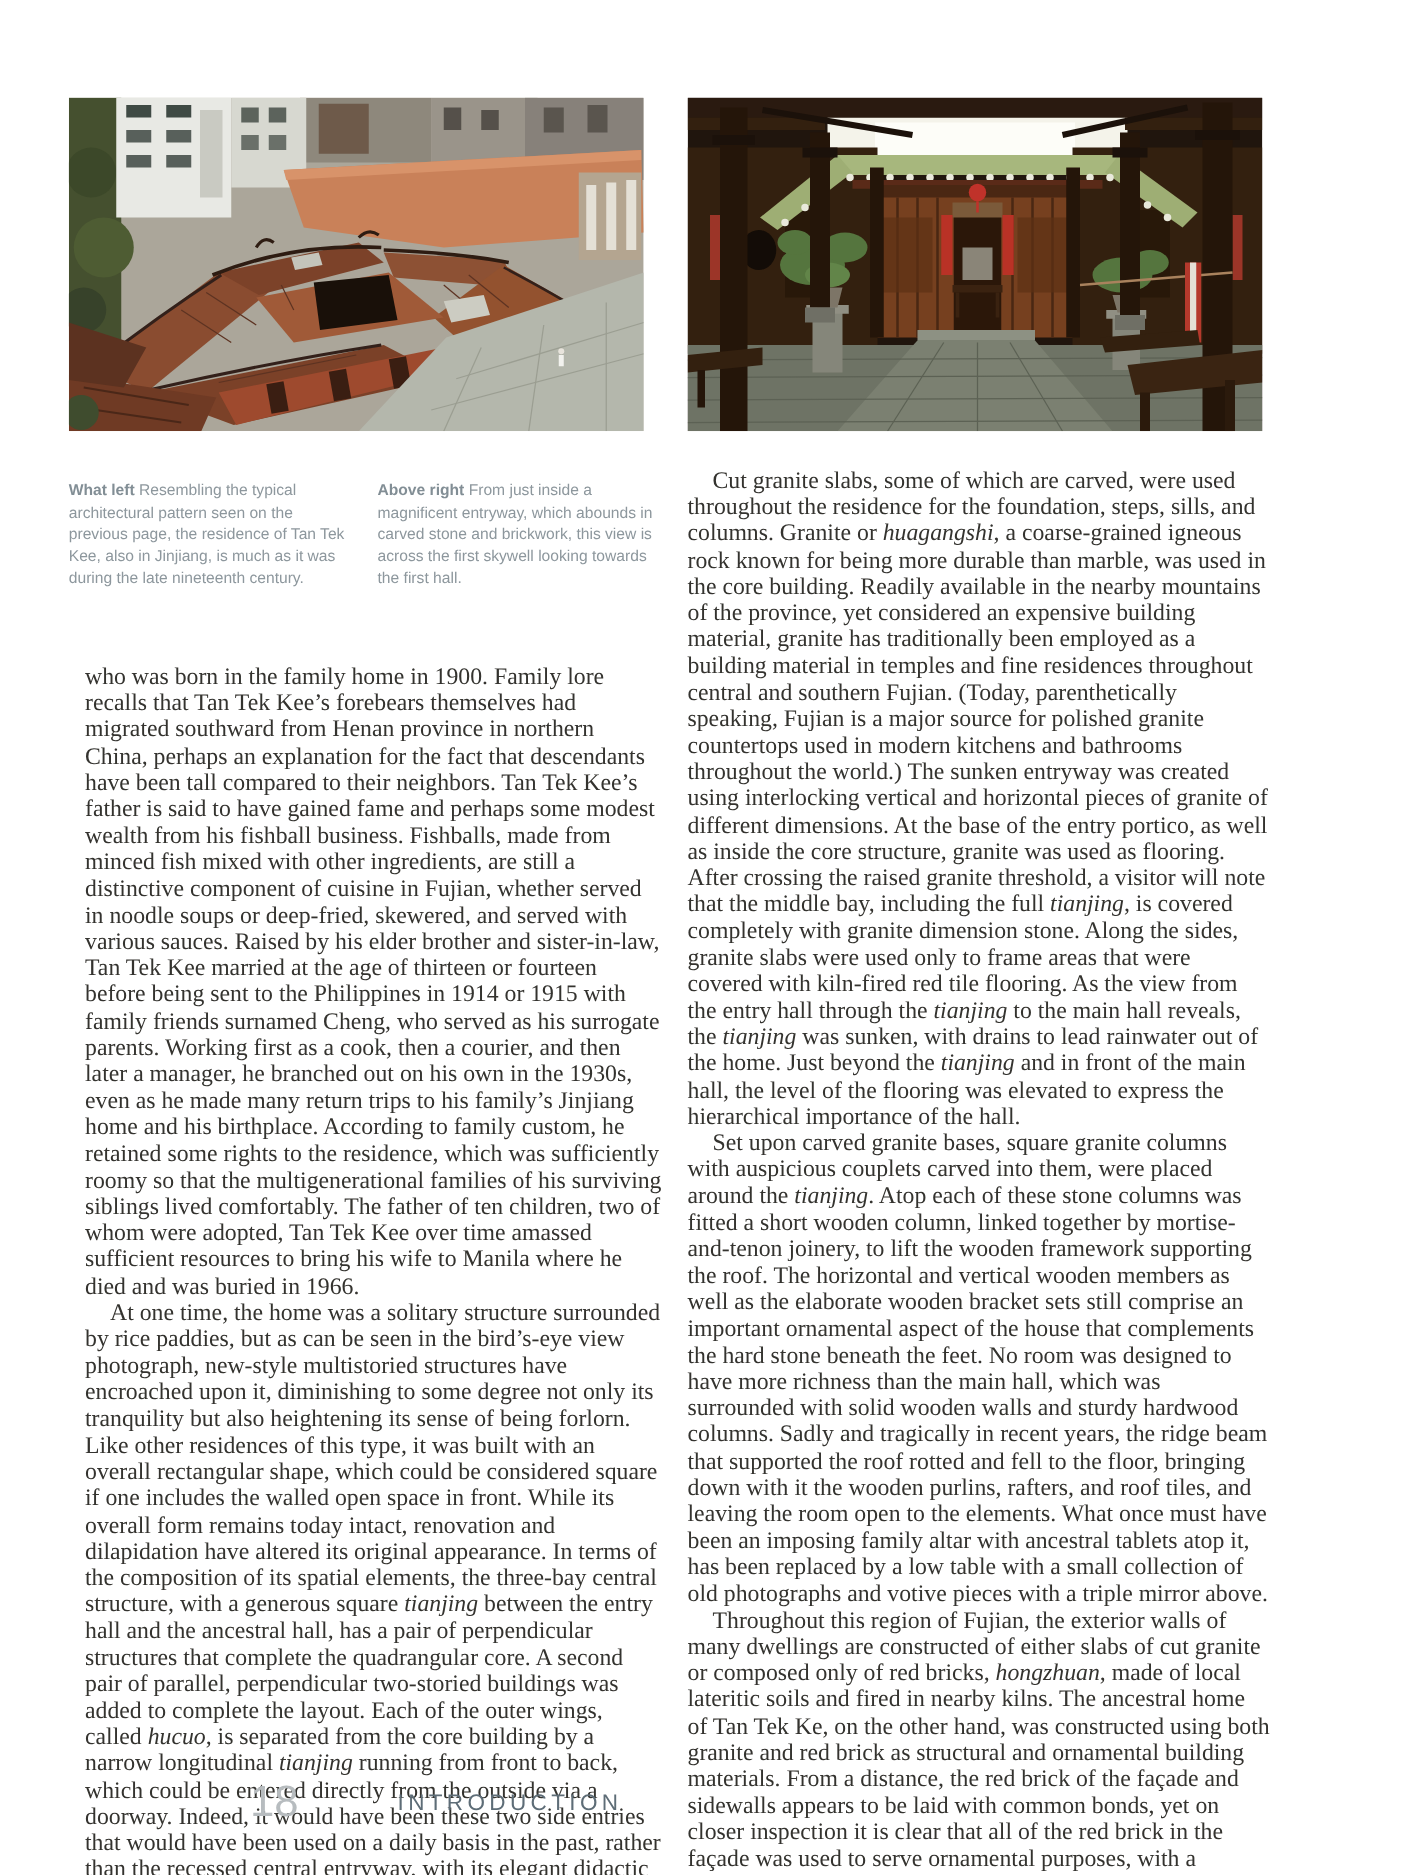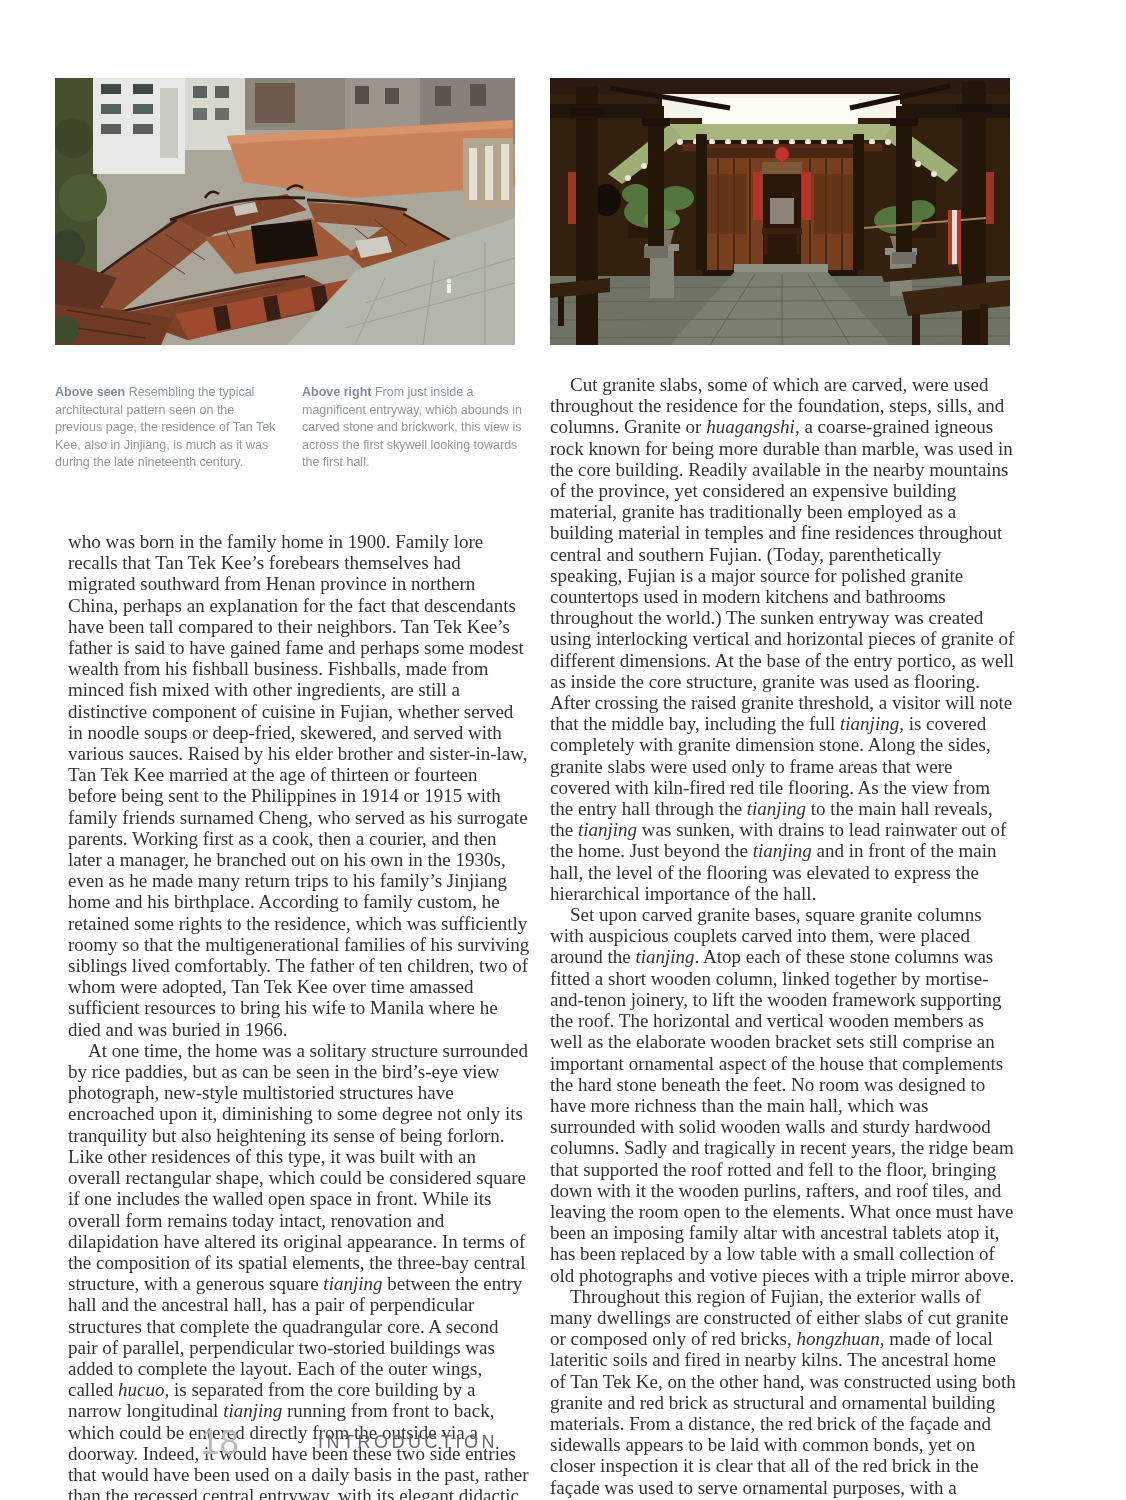--- a/index.html
+++ b/index.html
@@ -247,21 +247,21 @@
       <rect x="362" y="236" width="8" height="31" fill="#2b1a0c"></rect>
       <rect x="430" y="226" width="8" height="41" fill="#2b1a0c"></rect>
       <polygon points="330,192 408,186 410,198 334,204" fill="#33200f"></polygon>
 
       <polygon points="0,206 60,200 60,214 0,220" fill="#33200f"></polygon>
       <rect x="8" y="218" width="6" height="30" fill="#241509"></rect>
     </svg>
   </div>
 
   <div class="caption" id="cap-left">
-    <span class="cap-lead">Above seen</span><span> Resembling the typical architectural pattern seen on the previous page, the residence of Tan Tek Kee, also in Jinjiang, is much as it was during the late nineteenth century.</span>
+    <span class="cap-lead">What left</span><span> Resembling the typical architectural pattern seen on the previous page, the residence of Tan Tek Kee, also in Jinjiang, is much as it was during the late nineteenth century.</span>
   </div>
   <div class="caption" id="cap-right">
     <span class="cap-lead">Above right</span><span> From just inside a magnificent entryway, which abounds in carved stone and brickwork, this view is across the first skywell looking towards the first hall.</span>
   </div>
 
   <div class="col" id="col-left">
       <p>who was born in the family home in 1900. Family lore recalls that Tan Tek Kee’s forebears themselves had migrated southward from Henan province in northern China, perhaps an explanation for the fact that descendants have been tall compared to their neighbors. Tan Tek Kee’s father is said to have gained fame and perhaps some modest wealth from his fishball business. Fishballs, made from minced fish mixed with other ingredients, are still a distinctive component of cuisine in Fujian, whether served in noodle soups or deep-fried, skewered, and served with various sauces. Raised by his elder brother and sister-in-law, Tan Tek Kee married at the age of thirteen or fourteen before being sent to the Philippines in 1914 or 1915 with family friends surnamed Cheng, who served as his surrogate parents. Working first as a cook, then a courier, and then later a manager, he branched out on his own in the 1930s, even as he made many return trips to his family’s Jinjiang home and his birthplace. According to family custom, he retained some rights to the residence, which was sufficiently roomy so that the multigenerational families of his surviving siblings lived comfortably. The father of ten children, two of whom were adopted, Tan Tek Kee over time amassed sufficient resources to bring his wife to Manila where he died and was buried in 1966.</p>
       <p class="indent">At one time, the home was a solitary structure surrounded by rice paddies, but as can be seen in the bird’s-eye view photograph, new-style multistoried structures have encroached upon it, diminishing to some degree not only its tranquility but also heightening its sense of being forlorn. Like other residences of this type, it was built with an overall rectangular shape, which could be considered square if one includes the walled open space in front. While its overall form remains today intact, renovation and dilapidation have altered its original appearance. In terms of the composition of its spatial elements, the three-bay central structure, with a generous square <i>tianjing</i> between the entry hall and the ancestral hall, has a pair of perpendicular structures that complete the quadrangular core. A second pair of parallel, perpendicular two-storied buildings was added to complete the layout. Each of the outer wings, called <i>hucuo</i>, is separated from the core building by a narrow longitudinal <i>tianjing</i> running from front to back, which could be entered directly from the outside via a doorway. Indeed, it would have been these two side entries that would have been used on a daily basis in the past, rather than the recessed central entryway, with its elegant didactic ornamentation.</p>
     </div>
   <div class="col" id="col-right">

